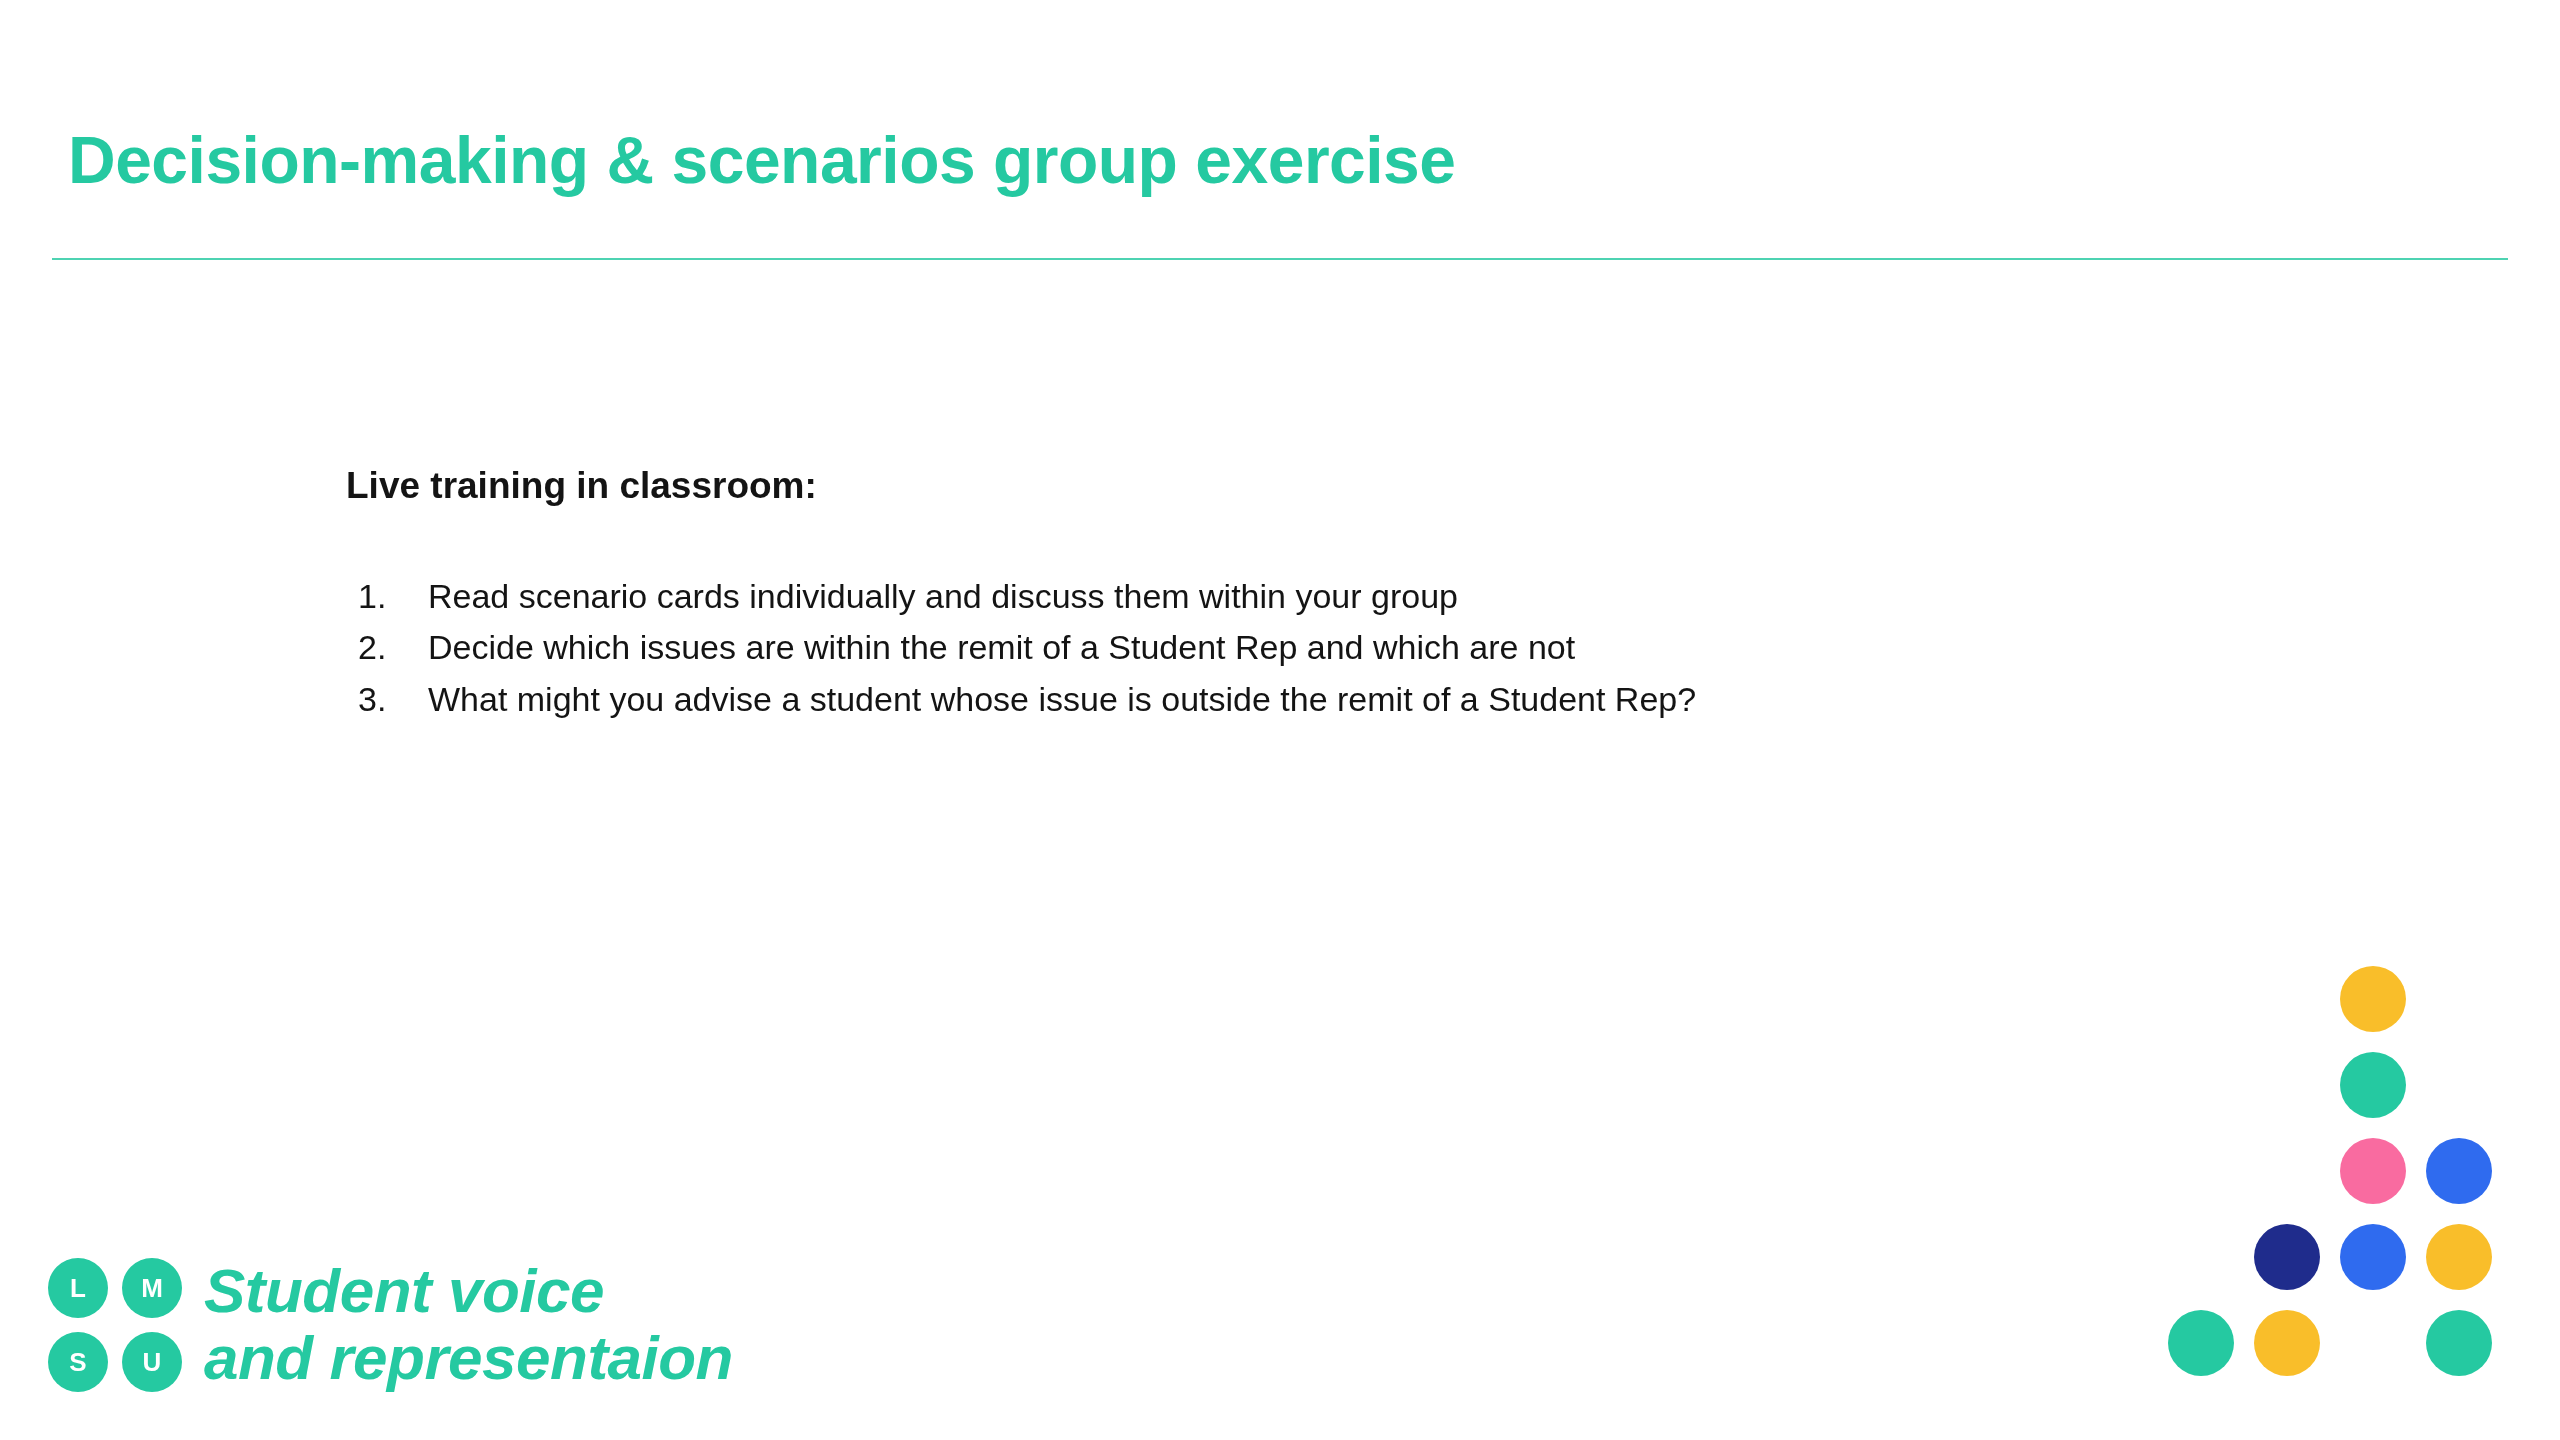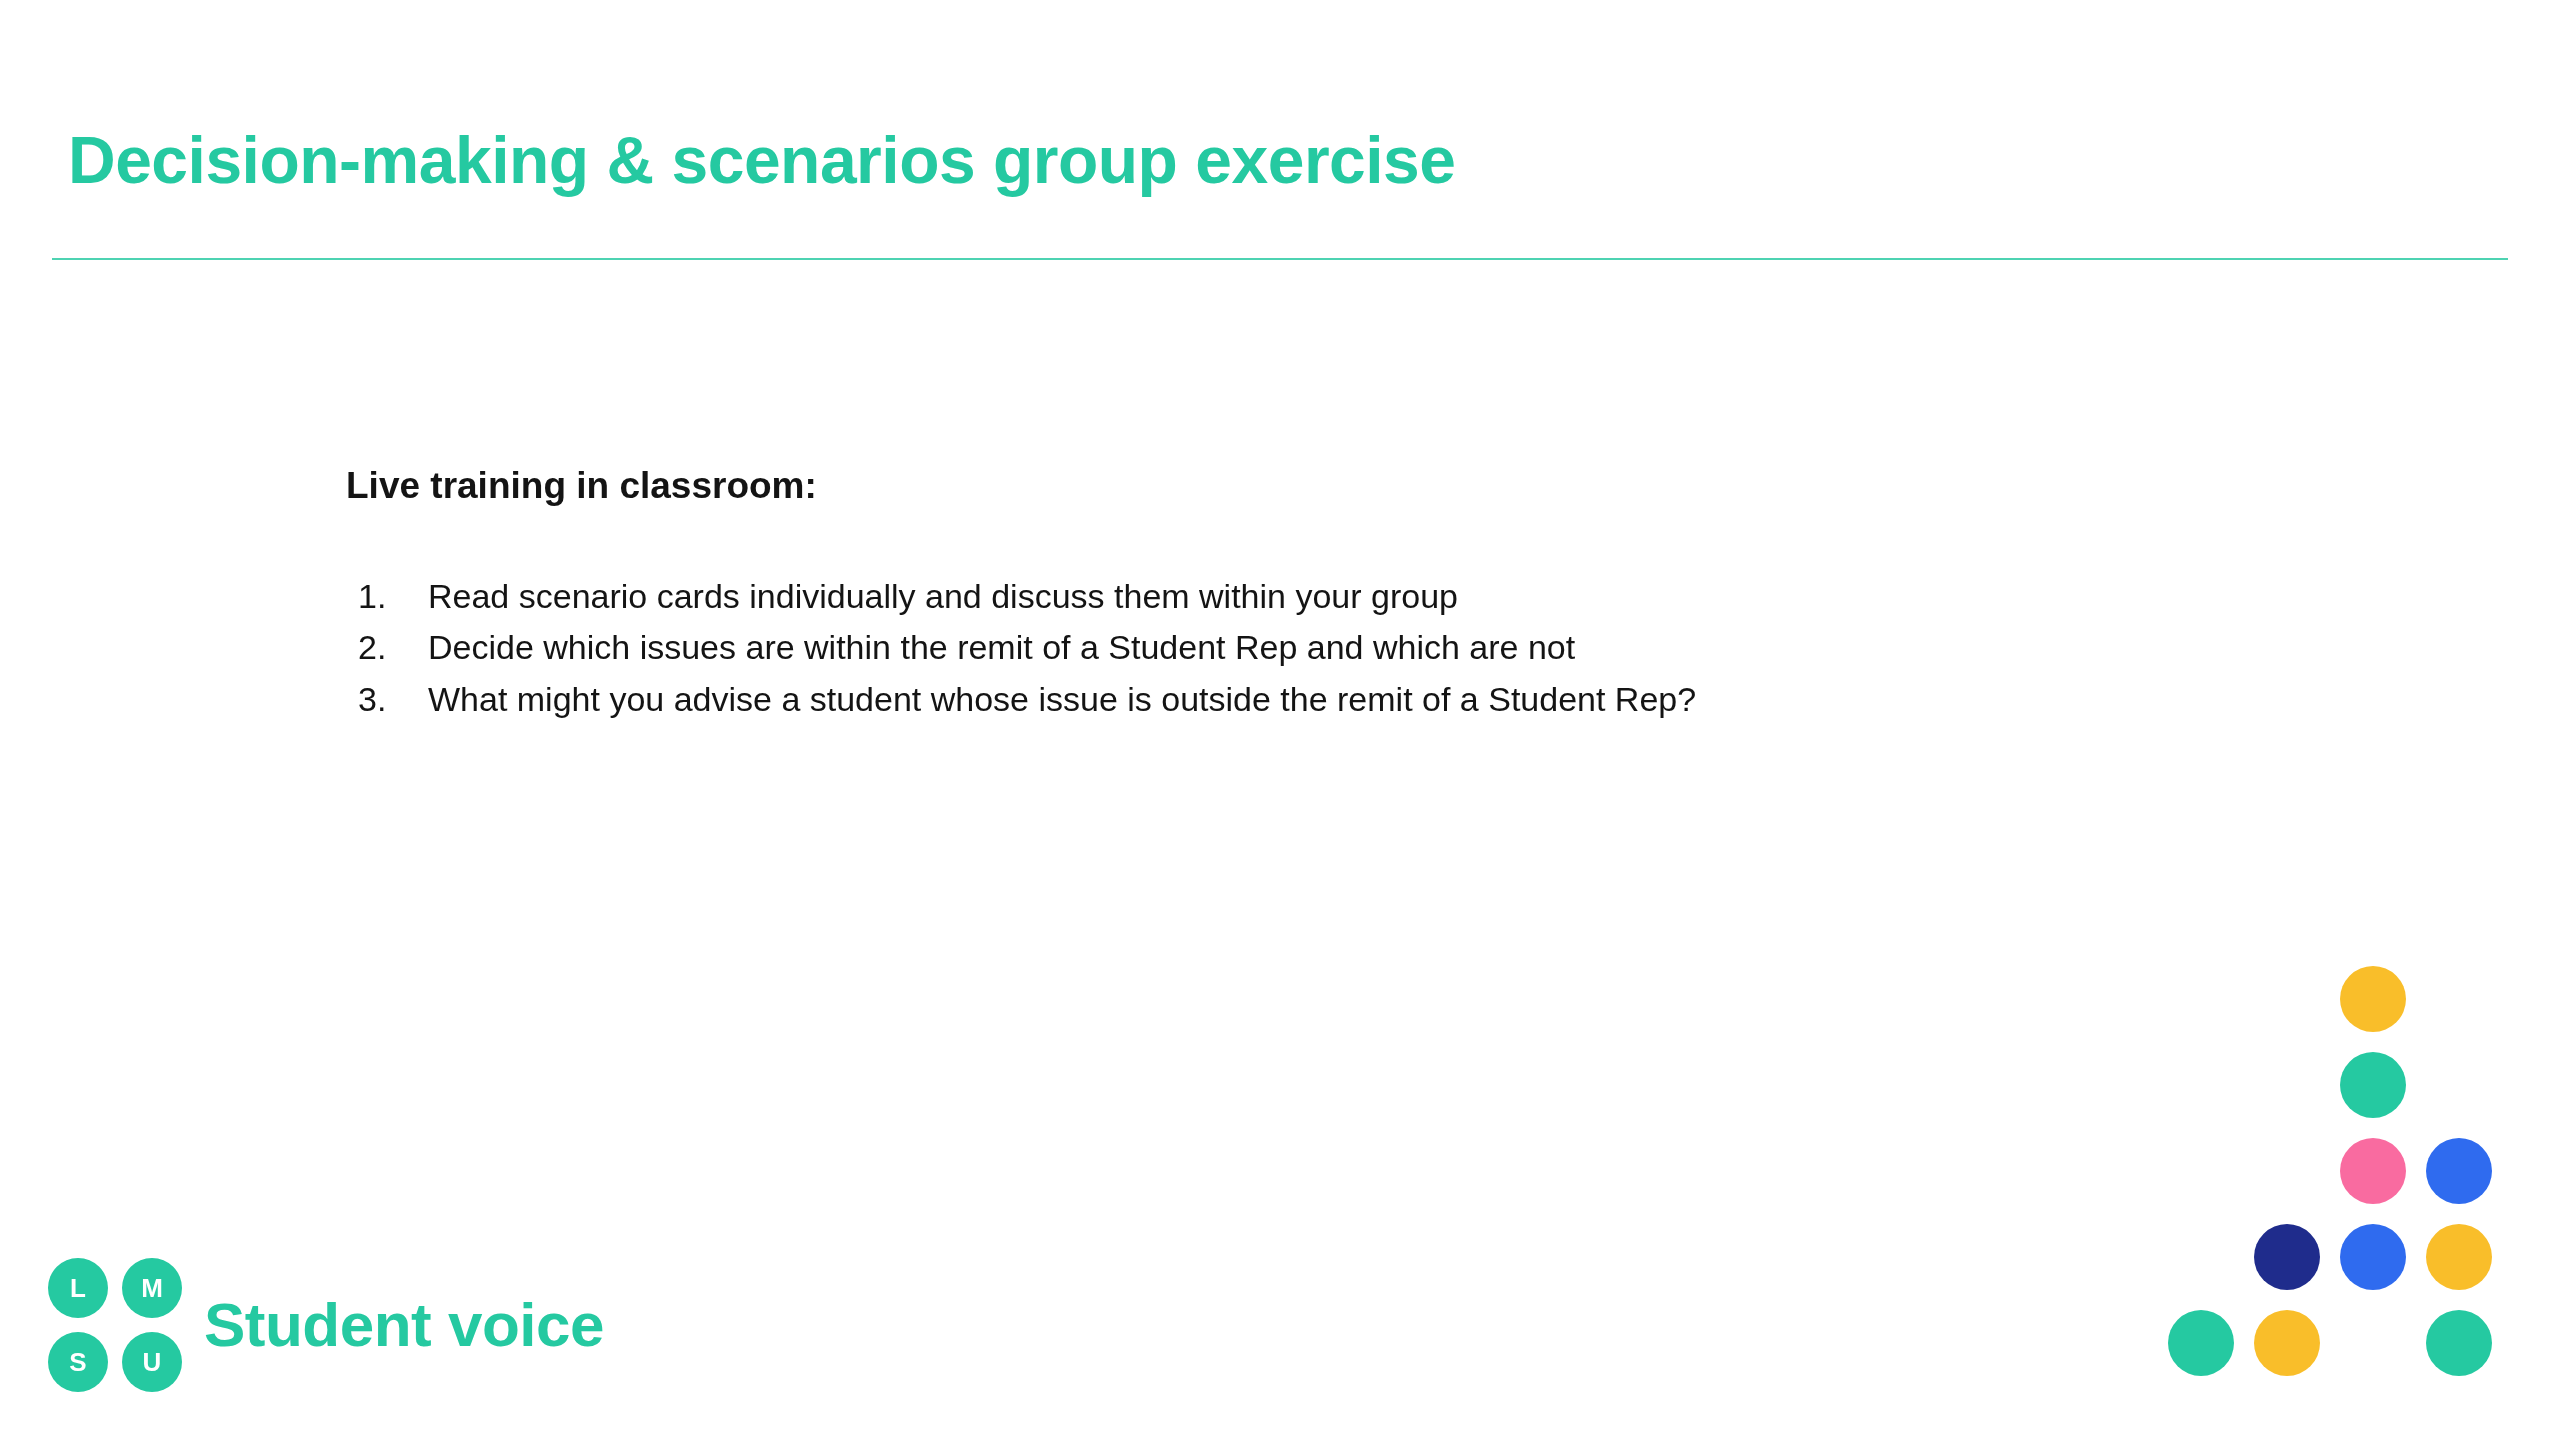--- a/index.html
+++ b/index.html
@@ -115,20 +115,21 @@
     font-weight: bold;
     display: flex;
     align-items: center;
     justify-content: center;
     line-height: 1;
   }
 
   .logo-words {
     display: flex;
     flex-direction: column;
+    font-style: italic;
   }
 
   .logo-line {
     font-size: 62px;
     font-weight: bold;
     color: #25C9A1;
     line-height: 1.08;
     letter-spacing: -0.5px;
     white-space: nowrap;
   }
@@ -175,20 +176,21 @@
 
   <div class="logo">
     <div class="logo-badges">
       <div class="badge">L</div>
       <div class="badge">M</div>
       <div class="badge">S</div>
       <div class="badge">U</div>
     </div>
     <div class="logo-words">
       <div class="logo-line">Student voice</div>
+      <div class="logo-line">and representaion</div>
     </div>
   </div>
 
   <div class="dot-graphic">
       <div class="dot" style="left: 196px; top: 10px; width: 66px; height: 66px; background: rgb(249, 190, 42);"></div>
       <div class="dot" style="left: 196px; top: 96px; width: 66px; height: 66px; background: rgb(37, 201, 161);"></div>
       <div class="dot" style="left: 196px; top: 182px; width: 66px; height: 66px; background: rgb(249, 107, 160);"></div>
       <div class="dot" style="left: 282px; top: 182px; width: 66px; height: 66px; background: rgb(47, 107, 239);"></div>
       <div class="dot" style="left: 110px; top: 268px; width: 66px; height: 66px; background: rgb(31, 44, 140);"></div>
       <div class="dot" style="left: 196px; top: 268px; width: 66px; height: 66px; background: rgb(47, 107, 239);"></div>

